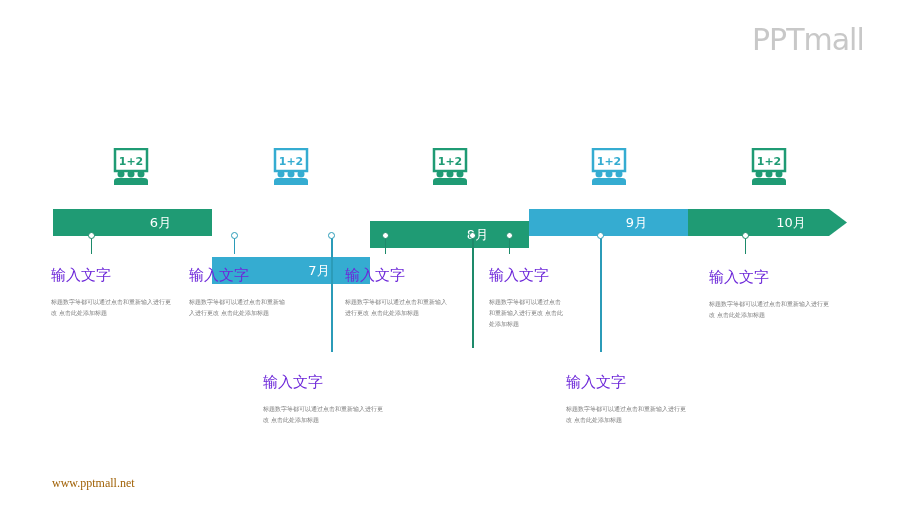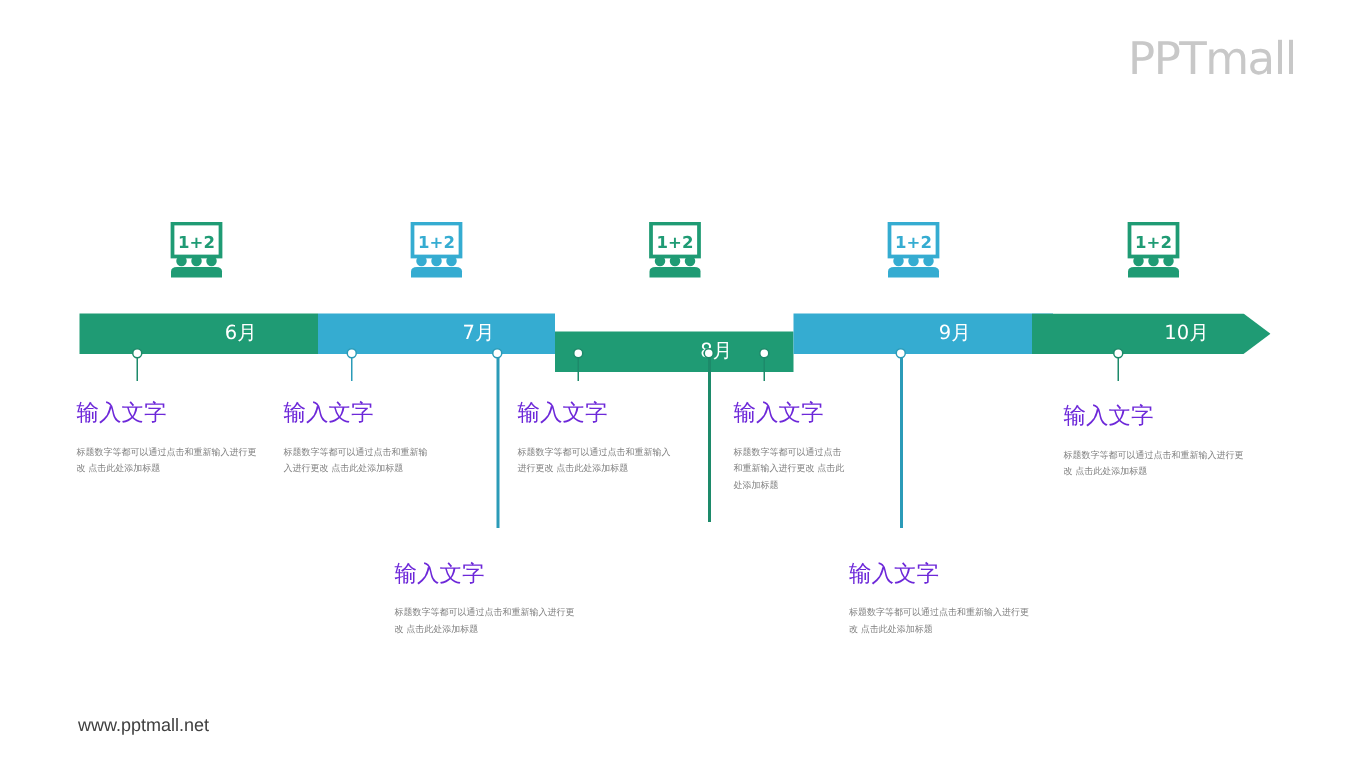--- a/index.html
+++ b/index.html
@@ -1,18 +1,18 @@
 <!DOCTYPE html>
 <html><head>
   <meta charset="utf-8">
   <style>
     html, body { margin:0; padding:0; }
     body { width:900px; height:506px; background:#ffffff; position:relative; overflow:hidden; font-family:"DejaVu Sans", sans-serif; }
     .logo { position:absolute; left:752px; top:22px; font-family:"DejaVu Sans", sans-serif; font-size:30px; color:#c8c8c8; letter-spacing:-1px; font-weight:normal; }
-    .footer-url { position:absolute; left:52px; top:476px; font-size:12px; color:#404040; font-family:Liberation Sans, sans-serif; }
+    .footer-url { position:absolute; left:52px; top:476px; font-size:12px; color:#a16207; font-family:Liberation Serif, serif; }
     .icon { position:absolute; width:38px; height:38px; }
     .bar { position:absolute; top:209px; height:27px; }
     .seg-label { position:absolute; top:0; height:27px; line-height:27px; color:#fff; font-size:13px; text-align:center; font-family:"DejaVu Sans", sans-serif;padding-left:28px; }
     .dot { position:absolute; width:7px; height:7px; border-radius:50%; background:#fff; border:1.5px solid; box-sizing:border-box; }
     .vline { position:absolute; width:1.5px; }
     .title { position:absolute; font-family:"DejaVu Serif", serif; font-size:15px; color:#6d28d9; white-space:nowrap; }
     .desc { position:absolute; font-family:"DejaVu Sans", sans-serif; font-size:6px; line-height:11px; color:#7f7f7f; }
   </style>
 </head>
 <body>
@@ -57,21 +57,21 @@
   <circle cx="9" cy="26" r="3.5" fill="#1f9b74"></circle>
     <circle cx="19" cy="26" r="3.5" fill="#1f9b74"></circle>
     <circle cx="29" cy="26" r="3.5" fill="#1f9b74"></circle>
   <path d="M2 37 V33 Q2 30 6 30 H32 Q36 30 36 33 V37 Z" fill="#1f9b74"></path>
 </svg>
 
 <div>
   <div class="bar" style="left:53px;width:159px;background:#1f9b74;">
     <div class="seg-label" style="left:0;width:159px;">6月</div>
   </div>
-  <div class="bar" style="left:212px;width:158px;background:#35acd1;">
+  <div class="bar" style="left:212px;width:158px;background:#35acd1;margin-top:48px;">
     <div class="seg-label" style="left:0;width:158px;">7月</div>
   </div>
   <div class="bar" style="left:370px;width:159px;background:#1f9b74;margin-top:12px;">
     <div class="seg-label" style="left:0;width:159px;">8月</div>
   </div>
   <div class="bar" style="left:529px;width:173px;background:#35acd1;">
     <div class="seg-label" style="left:0;width:159px;">9月</div>
   </div>
   <div class="bar" style="left:688px;width:159px;">
     <svg style="position:absolute;left:0;top:0;" width="159" height="27">

